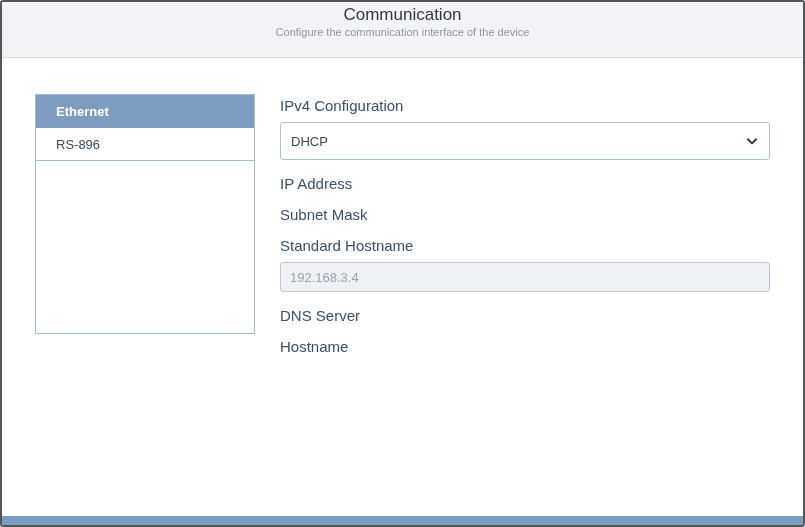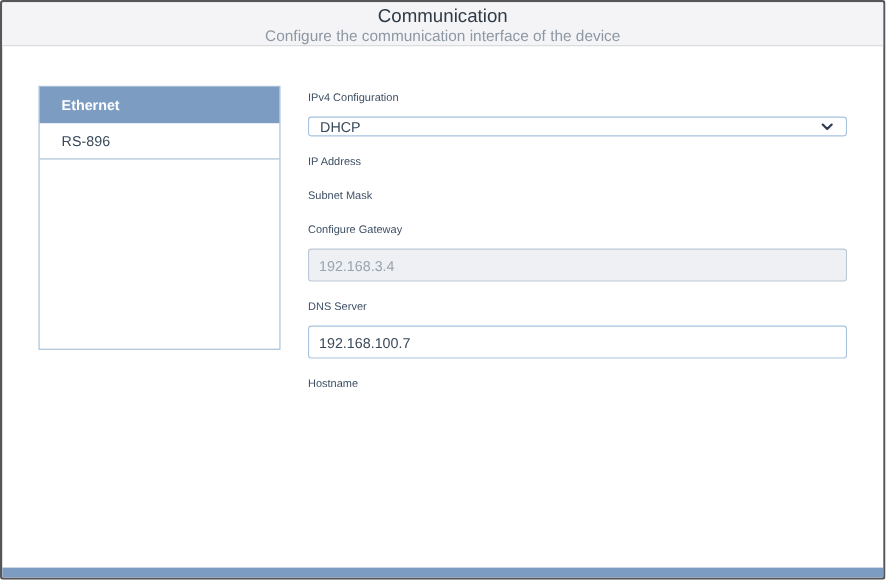--- a/index.html
+++ b/index.html
@@ -25,34 +25,34 @@
     position:relative;
     width:805px;
     height:527px;
     border:2px solid var(--border-dark);
     border-radius:3px;
     background:#ffffff;
     overflow:hidden;
   }
   
   .header{
-    height:40px;
+    height:56px;
     background:var(--header-bg);
     border-bottom:1px solid #d8dadd;
     text-align:center;
     padding-top:3px;
   }
   .header .title{
     font-size:17px;
     font-weight:400;
     color:var(--title-text);
     line-height:20px;
   }
   .header .subtitle{
-    font-size:14px;
+    font-size:11px;
     color:var(--subtitle-text);
     line-height:14px;
   }
   
   .content{
     position:relative;
     height:476px; 
   }
   .sidebar{
     position:absolute;
@@ -83,21 +83,21 @@
   .form-col{
     position:absolute;
     left:278px;
     top:40px;
     width:490px;
   }
   .field-group{
     margin-bottom:16px;
   }
   .field-label{
-    font-size:10px;
+    font-size:15px;
     color:var(--label-text);
     height:15px;
     line-height:15px;
     margin-bottom:9px;
   }
   .text-input{
     display:block;
     width:100%;
     height:30px;
     border:1px solid var(--input-border);
@@ -109,21 +109,21 @@
     background:#ffffff;
     outline:none;
   }
   .text-input:disabled{
     background:var(--disabled-bg);
     color:var(--disabled-text);
     border-color:#bcc8d5;
   }
   .select-box{
     width:100%;
-    height:18px;
+    height:38px;
     border:1px solid var(--input-border);
     border-radius:3px;
     background:#ffffff;
     display:flex;
     align-items:center;
     justify-content:space-between;
     padding:0 10px;
     font-size:13px;
     color:var(--value-text);
     cursor:pointer;
@@ -176,27 +176,26 @@
 
       <div class="field-group">
         <div class="field-label">IP Address</div>
       </div>
 
       <div class="field-group">
         <div class="field-label">Subnet Mask</div>
       </div>
 
       <div class="field-group">
-        <div class="field-label">Configure Gateway</div>
+        <div class="field-label">Standard Hostname</div>
         <input class="text-input" type="text" disabled="" value="192.168.3.4" style="">
       </div>
 
       <div class="field-group">
         <div class="field-label">DNS Server</div>
-        <input class="text-input" type="text" value="192.168.100.7" style="">
       </div>
 
       <div class="field-group">
         <div class="field-label">Hostname</div>
       </div>
 
     </div>
   </div>
 
   <div class="footer-bar"></div>

